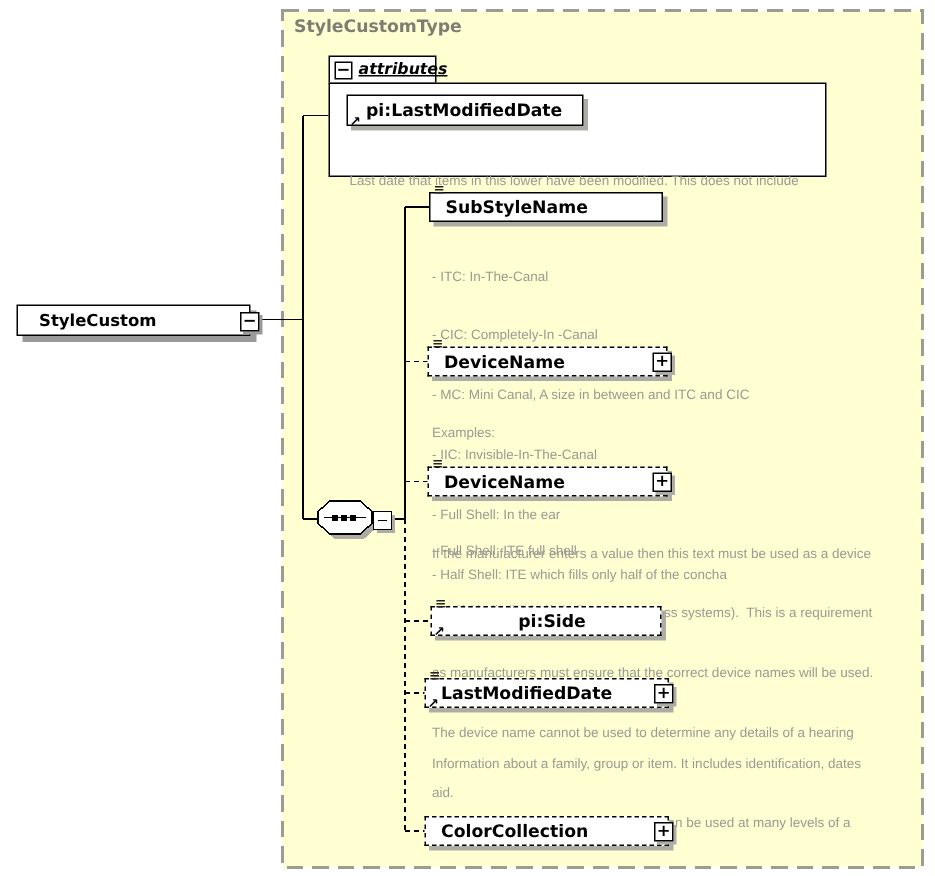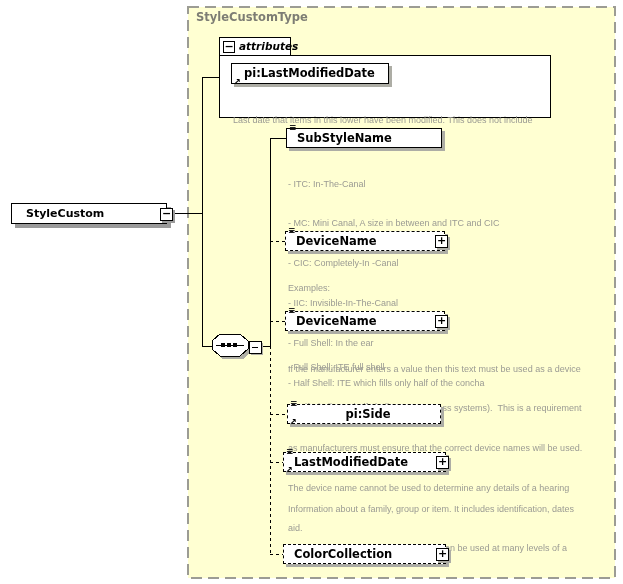--- a/index.html
+++ b/index.html
@@ -42,21 +42,21 @@
   .ann {
     position:absolute; color:#9B9B93; font:9px "Liberation Sans",sans-serif;
     line-height:13.3px; white-space:pre;
   }
   .attr-tab {
     position:absolute; left:219px; top:37px; width:72px; height:19px;
     background:#fff; border:1px solid #000; box-sizing:border-box;
   }
   .attr-tab .attr-label {
     position:absolute; left:19px; top:2px;
-    font:italic bold 10.5px "DejaVu Sans",sans-serif; color:#000;
+    font:italic bold 10.5px "DejaVu Sans",sans-serif; color:#000;text-decoration:underline;
   }
   .attr-tab .pm { left:3px; top:3px; width:12px; height:12px; box-shadow:none; line-height:9px; }
   .attr-container {
     position:absolute; left:219px; top:55px; width:332px; height:63px;
     background:#fff; border:1px solid #000; box-sizing:border-box;
   }
 </style>
 </head>
 <body>
 
@@ -118,22 +118,22 @@
   <div class="ann" style="left:233px; top:87px;">
     <div>Last date that items in this lower have been modified. This does not include</div>
   </div>
 
   <div class="ebox" style="left:286px; top:128px; width:156px; height:20px;">
     <span class="lines-icon">≡</span>
     <span class="elabel">SubStyleName</span>
   </div>
   <div class="ann" style="left:288px; top:151px;">
     <div>- ITC: In-The-Canal</div>
+    <div>- CIC: Completely-In -Canal</div>
     <div>- MC: Mini Canal, A size in between and ITC and CIC</div>
-    <div>- CIC: Completely-In -Canal</div>
     <div>- IIC: Invisible-In-The-Canal</div>
     <div>- Full Shell: In the ear</div>
     <div>- Half Shell: ITE which fills only half of the concha</div>
   </div>
 
   <div class="ebox opt" style="left:285px; top:231px; width:160px; height:20px;">
     <span class="lines-icon">≡</span>
     <span class="elabel">DeviceName</span>
     <span class="pm on-right">+</span>
   </div>

